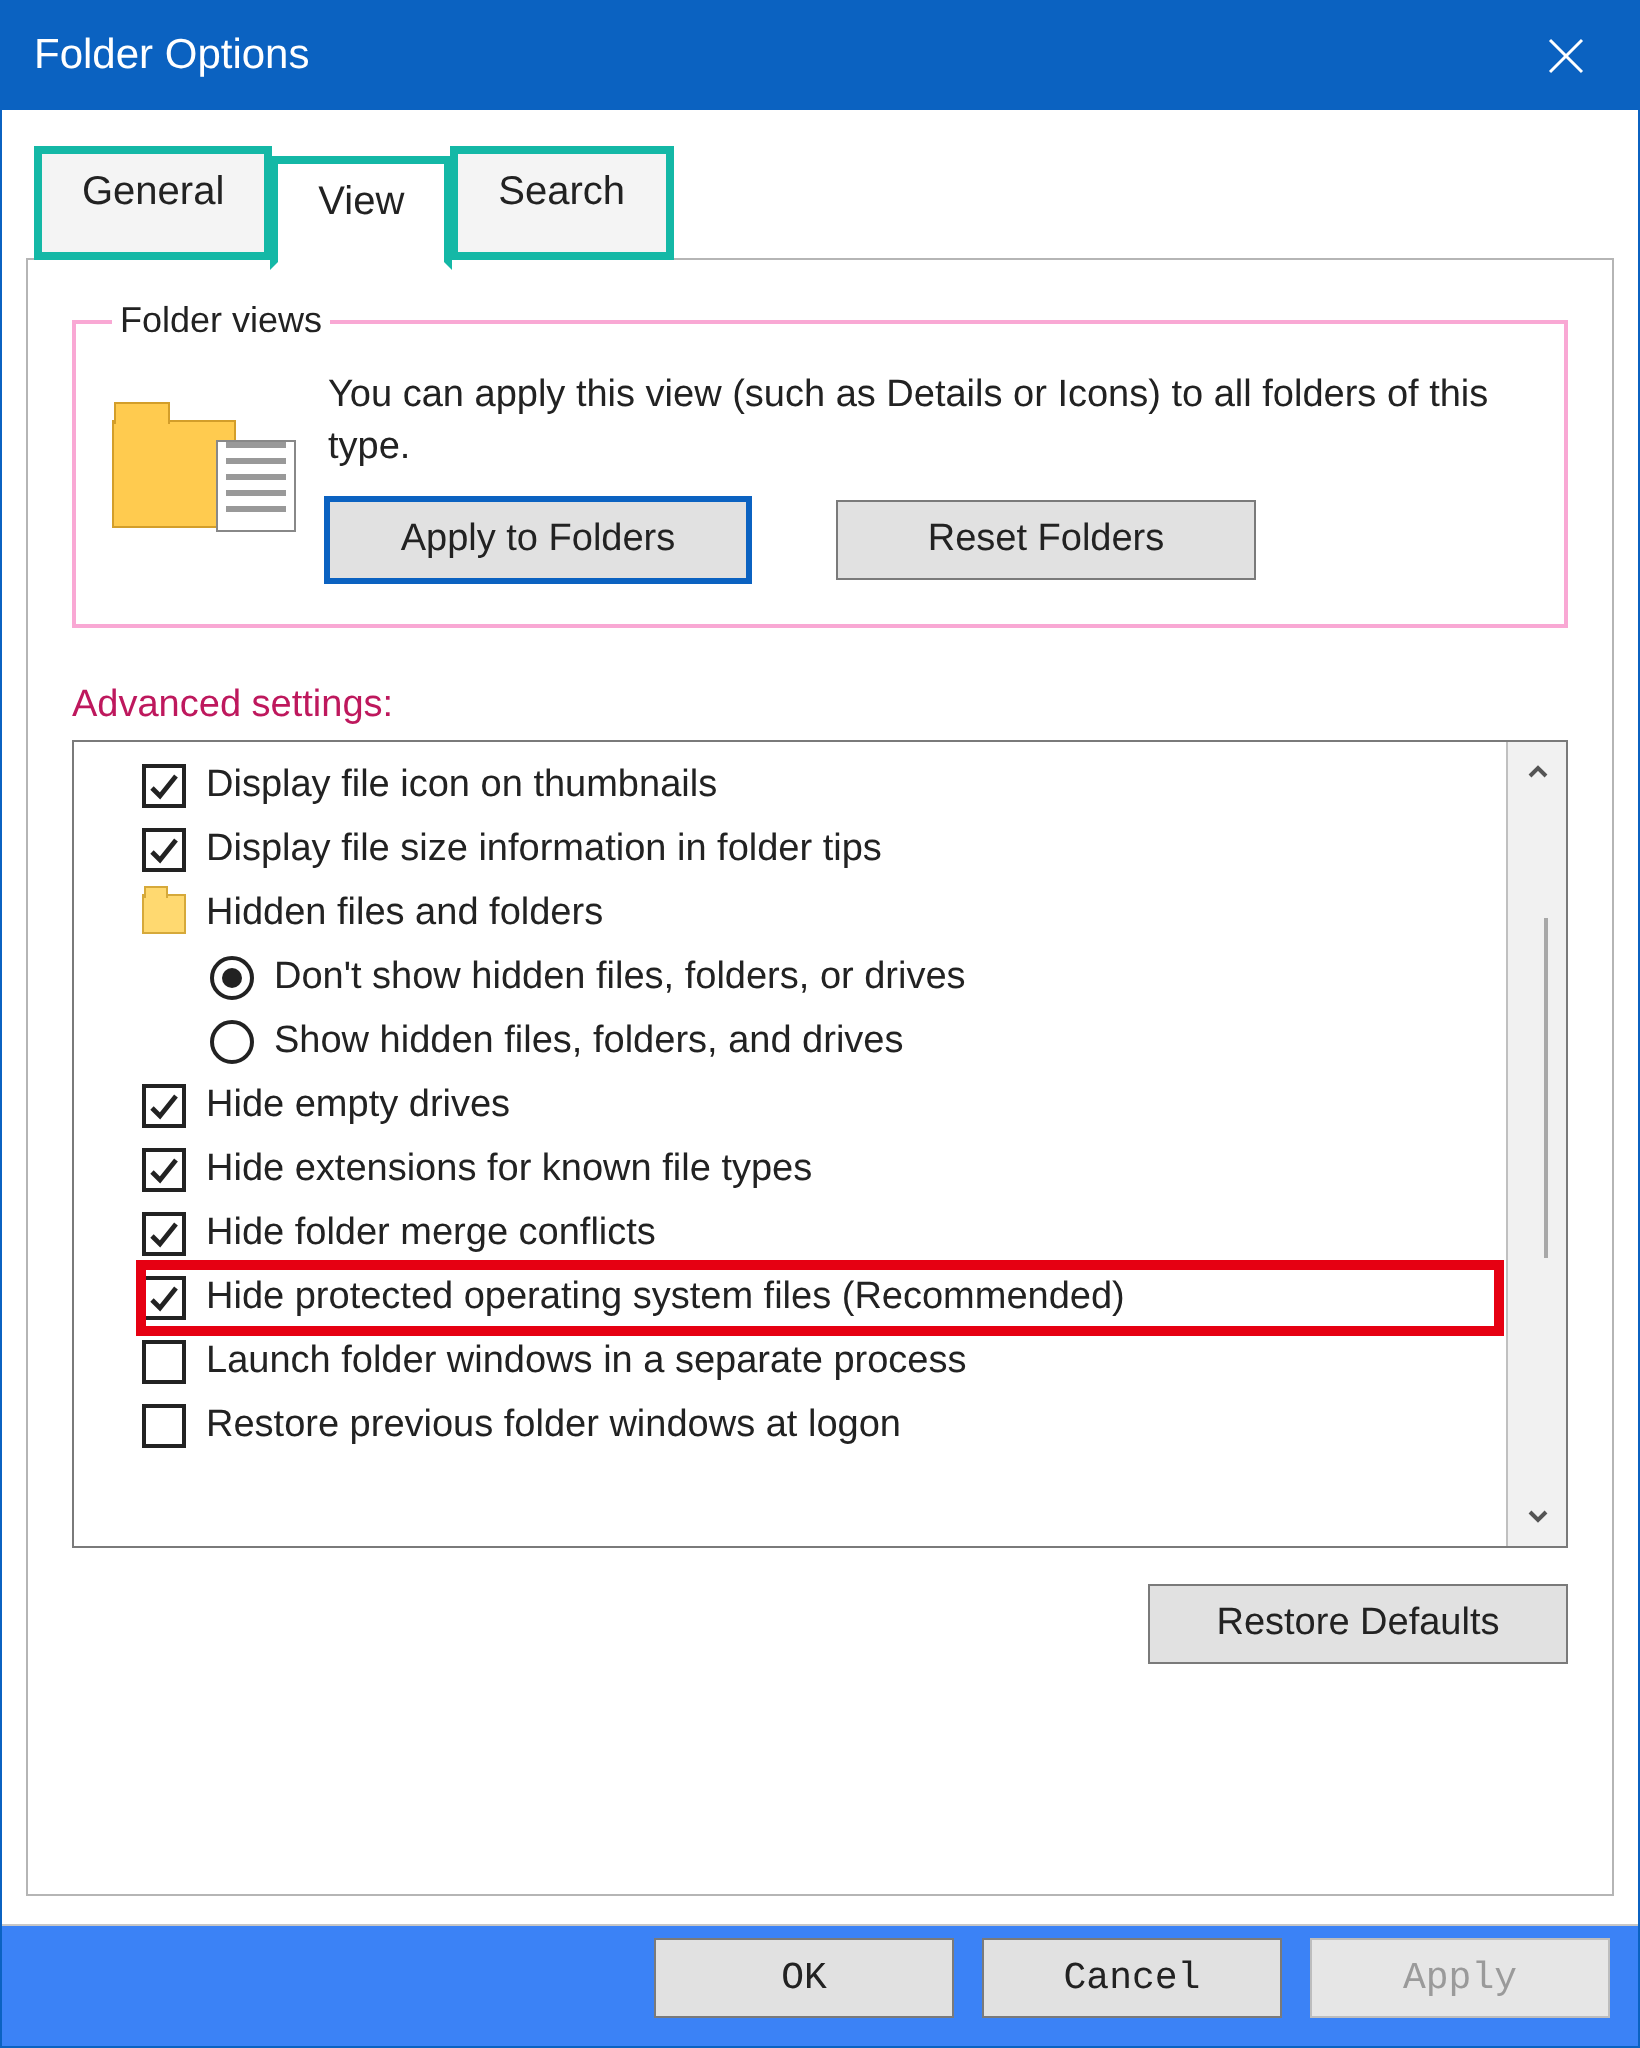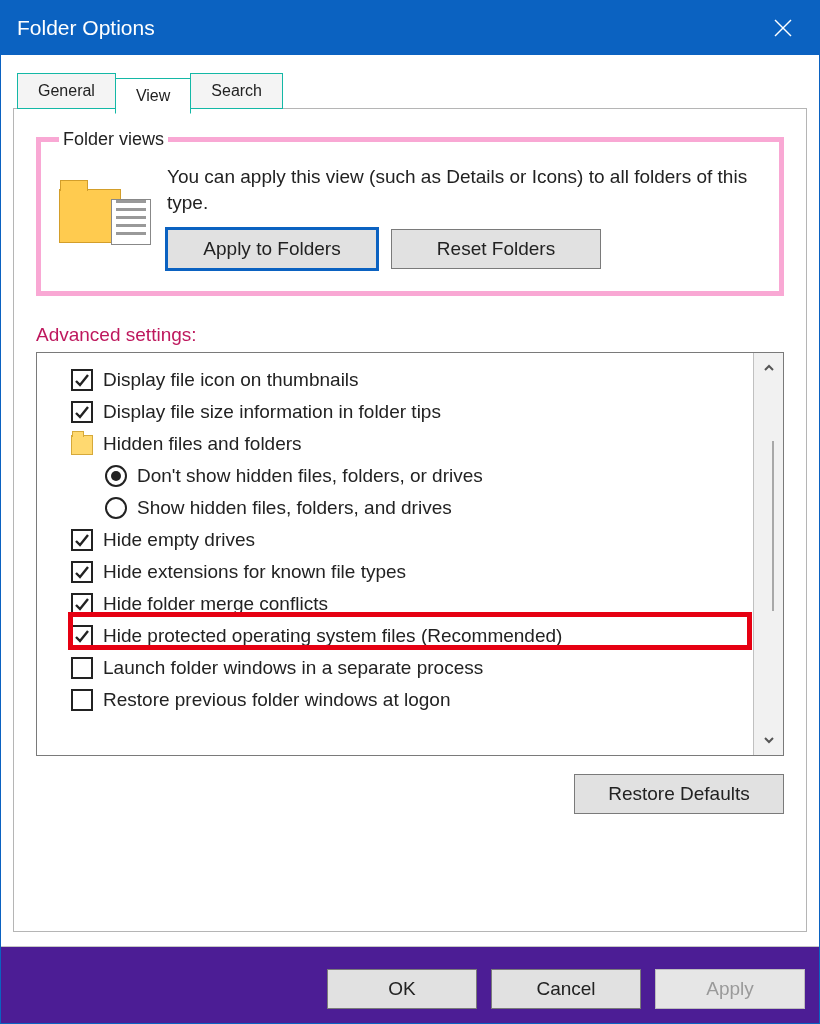--- a/index.html
+++ b/index.html
@@ -44,24 +44,24 @@
     flex-direction: column;
   }
 
   .tabbar {
     display: flex;
     margin-left: 4px;
     position: relative;
     z-index: 2;
   }
   .tab {
-    padding: 8px 20px 8px 20px;
-    border: 1px solid #14b8a6;
+    padding: 8px 20px 18px 20px;
+    border: 4px solid #14b8a6;
     background: #f4f4f4;
-    font-size: 16px;
+    font-size: 20px;
     color: #222;
     cursor: pointer;
     position: relative;
     margin-right: -1px;
   }
   .tab.active {
     background: #fff;
     border-bottom-color: #fff;
     top: 5px;
   }
@@ -70,21 +70,21 @@
     flex: 1;
     margin-top: -1px;
     padding: 20px 22px 18px 22px;
     display: flex;
     flex-direction: column;
     background: #fff;
     min-height: 0;
   }
 
   fieldset.folderviews {
-    border: 5px solid #f9a8d4;
+    border: 2px solid #f9a8d4;
     margin: 0;
     padding: 14px 18px 22px 18px;
     position: relative;
   }
   fieldset.folderviews legend {
     font-size: 18px;
     padding: 0 4px;
     color: #222;
   }
   .fv-body {
@@ -94,21 +94,21 @@
   }
   .fv-icon {
     width: 86px; height: 86px;
     flex: 0 0 86px;
     margin-top: 4px;
     position: relative;
   }
   .fv-text { font-size: 19px; color: #222; line-height: 1.35; }
   .fv-buttons {
     display: flex;
-    gap: 14px;
+    gap: 44px;
     margin-top: 14px;
   }
   .btn {
     background: #e1e1e1;
     border: 1px solid #7a7a7a;
     padding: 8px 0;
     font-family: inherit;
     font-size: 19px;
     color: #222;
     cursor: pointer;
@@ -156,21 +156,21 @@
   .adv-scroll .track { flex:1; position: relative; }
   .adv-scroll .thumb {
     position: absolute; left: 3px; right: 3px;
     top: 58px; height: 170px;
     background: #c6c6c6;
     border: 1px solid #a8a8a8;
   }
 
   .row {
     display: flex;
-    align-items: flex-end;
+    align-items: center;
     gap: 10px;
     height: 32px;
     font-size: 19px;
     color: #222;
     white-space: nowrap;
   }
   .row.indent1 { padding-left: 34px; }
   .chk, .rdo {
     width: 22px; height: 22px;
     border: 2px solid #222;
@@ -202,25 +202,26 @@
 
   .restore-wrap {
     display: flex;
     justify-content: flex-end;
     margin-top: 18px;
   }
   .restore-wrap .btn { width: 210px; }
 
   .footer {
     border-top: 1px solid #c7c7c7;
-    padding: 22px 14px 14px 0;
+    padding: 6px 14px 14px 0;
     display:flex;
     justify-content:flex-end;
     gap: 14px;
-    background:#4c1d95;
+    background:#3b82f6;
+    font-family:Liberation Mono, monospace;
   }
   .footer .btn { width: 150px; }
 
   
   .big-folder {
     position:absolute; left:0; top:6px;
     width:62px; height:54px;
     background:#ffcb4f;
     border:1px solid #d39e2a;
   }

